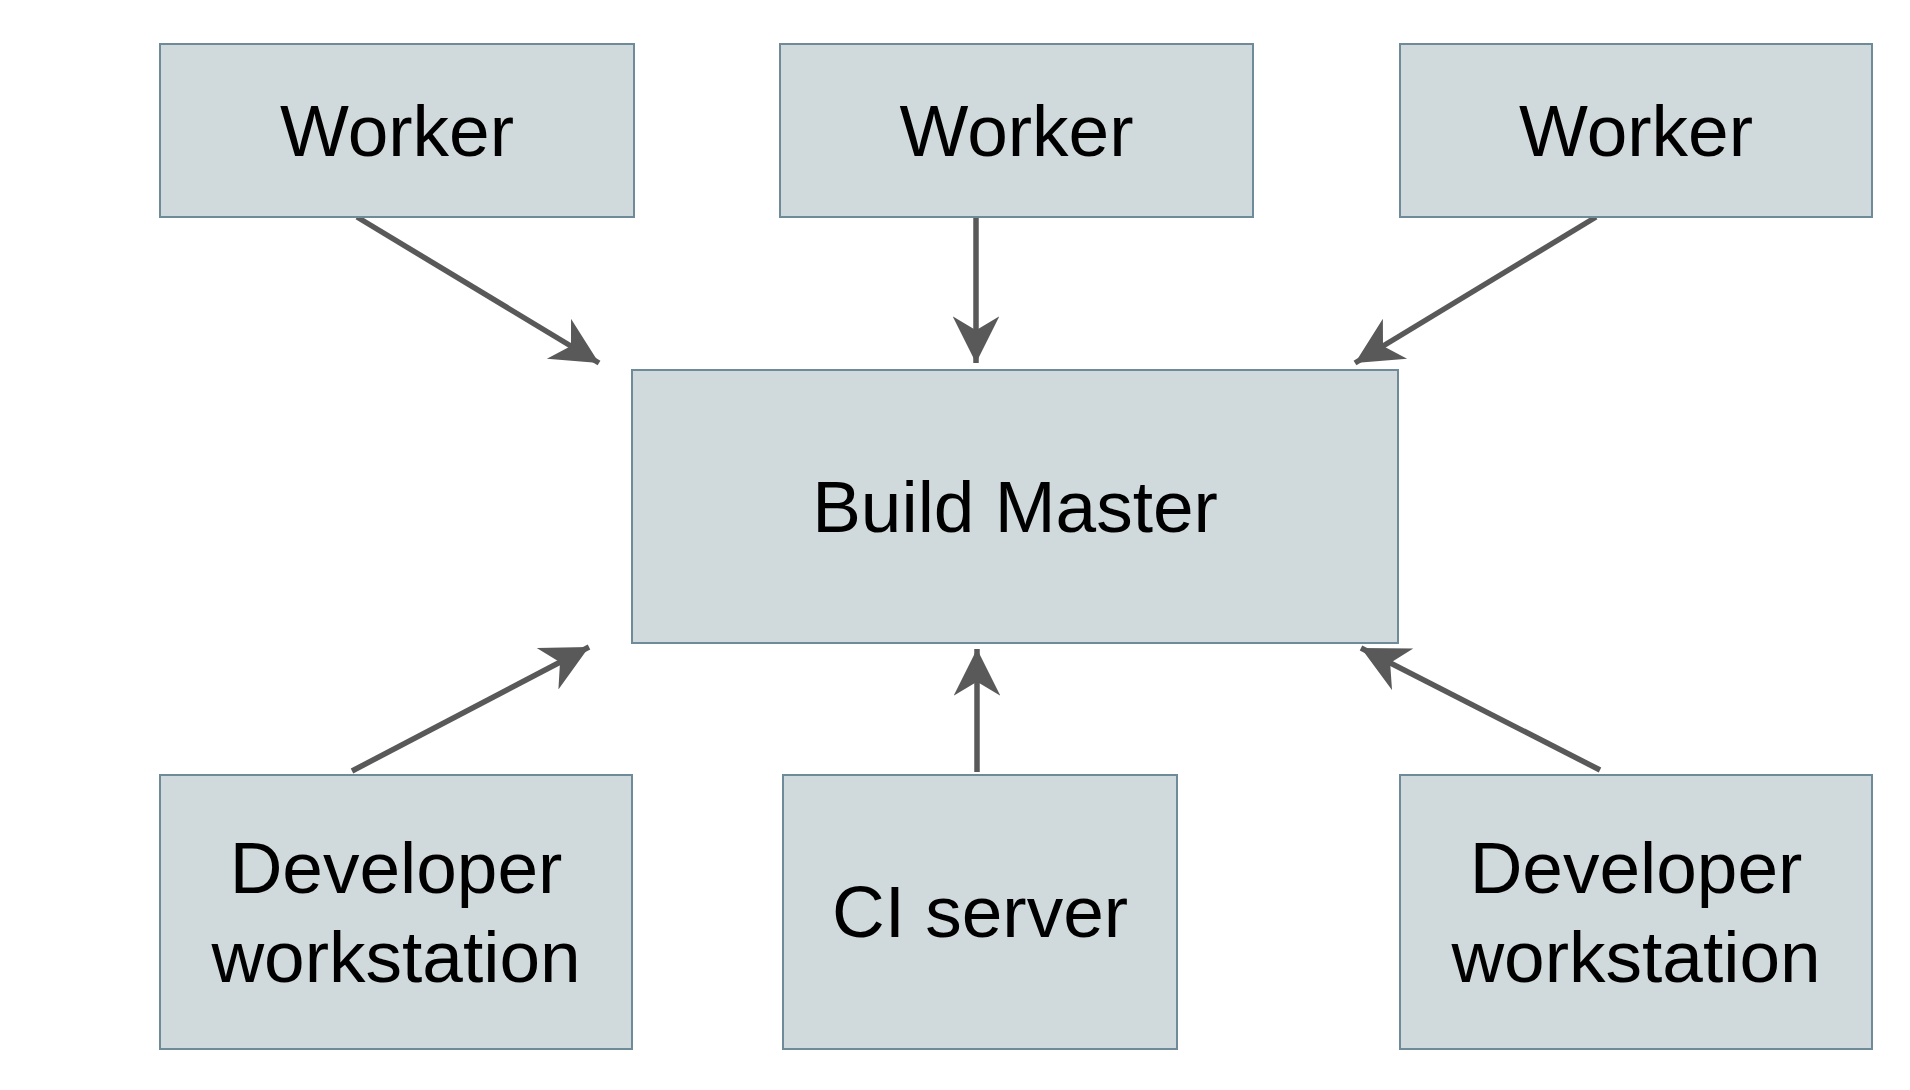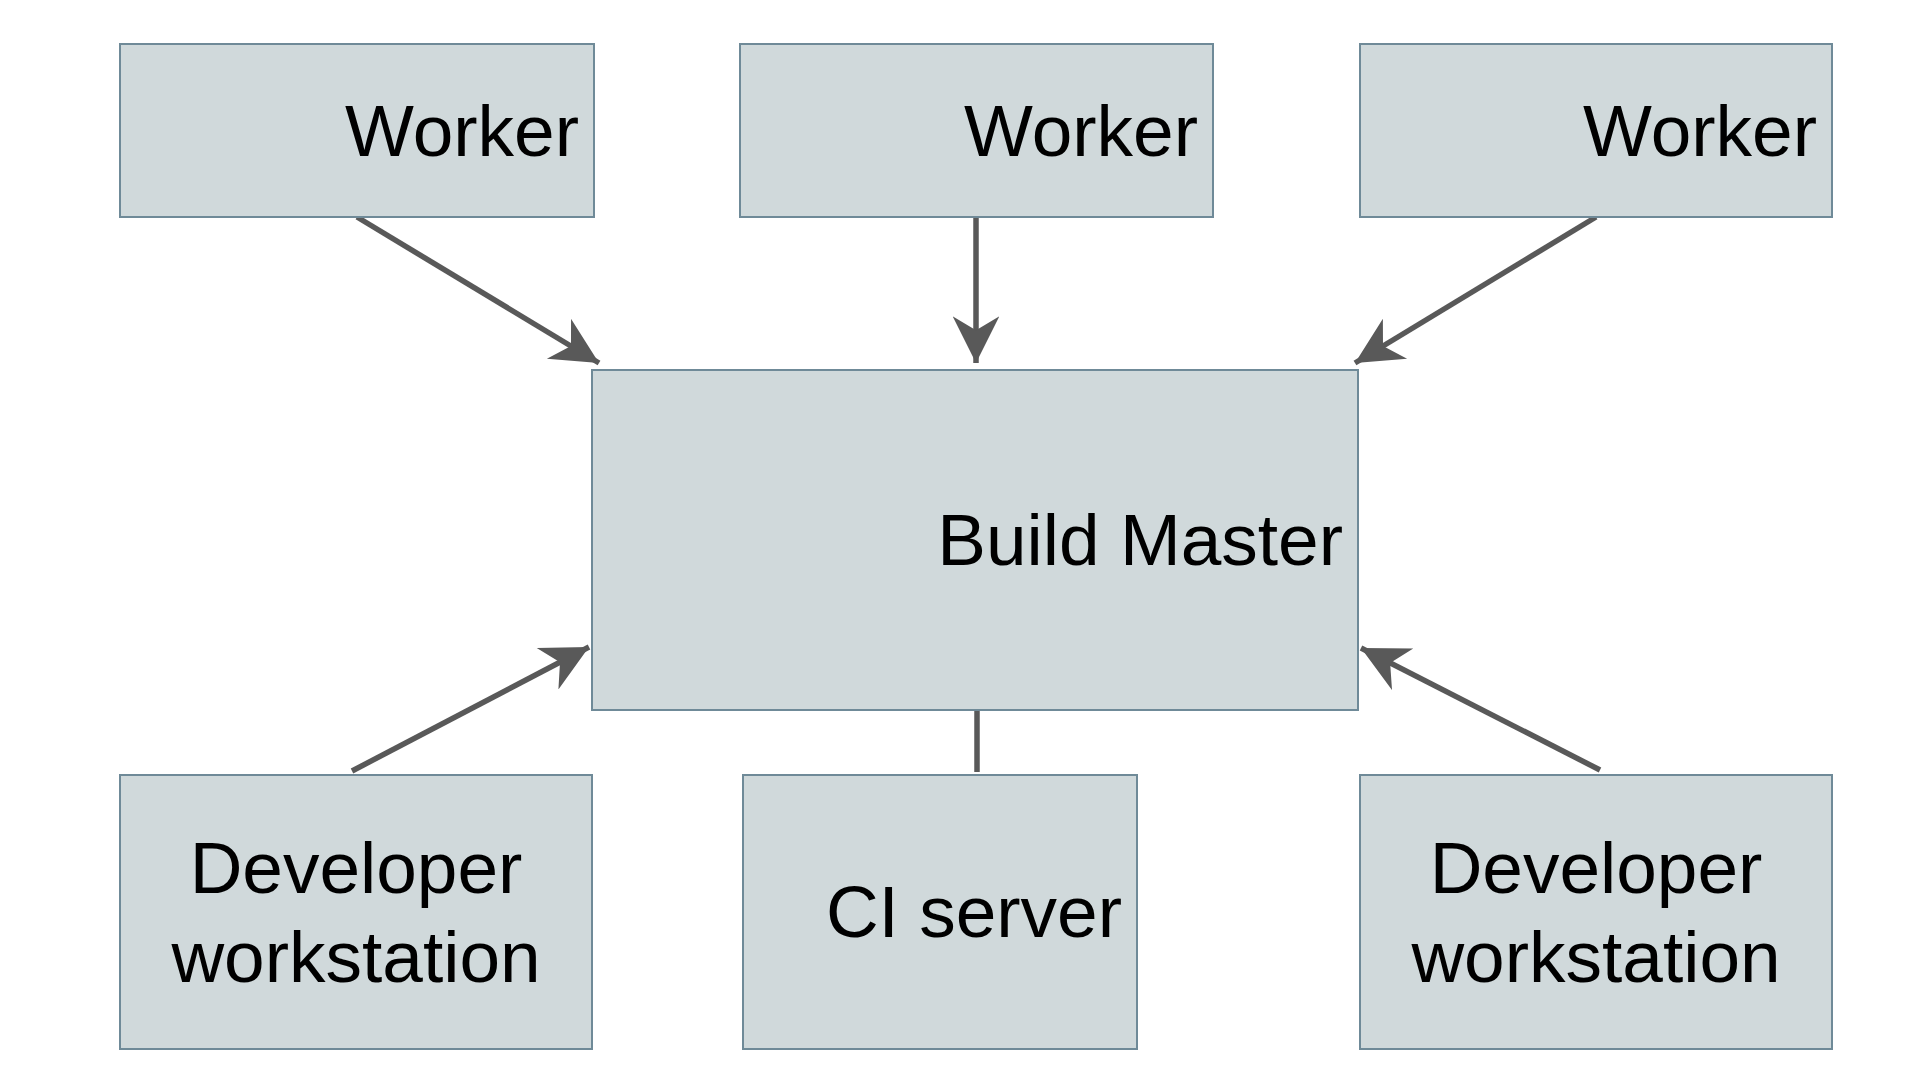--- a/index.html
+++ b/index.html
@@ -30,33 +30,34 @@
   .arrowhead {
     fill: var(--arrow-color, #595959);
   }
   .node {
     position: absolute;
     box-sizing: border-box;
     background: var(--node-fill, #d0d9db);
     border: 2.5px solid var(--node-border, #6f8a98);
     display: flex;
     align-items: center;
-    justify-content: flex-end;
+    justify-content: center;
     text-align: center;
     color: var(--node-text, #000000);
     font-size: 73px;
     line-height: 1.22;
     letter-spacing: 0px;
+    margin-left: 40px;
   }
   .node .label { padding: 0 14px; }
   
   .n-worker-1   { left: 119px;  top: 43px;  width: 476px; height: 175px; }
   .n-worker-2   { left: 739px;  top: 43px;  width: 475px; height: 175px; }
   .n-worker-3   { left: 1359px; top: 43px;  width: 474px; height: 175px; }
-  .n-build-master { left: 591px; top: 369px; width: 768px; height: 342px; }
+  .n-build-master { left: 591px; top: 369px; width: 768px; height: 275px; }
   .n-dev-left   { left: 119px;  top: 774px; width: 474px; height: 276px; }
   .n-ci-server  { left: 742px;  top: 774px; width: 396px; height: 276px; }
   .n-dev-right  { left: 1359px; top: 774px; width: 474px; height: 276px; }
 </style>
 </head>
 <body>
 
 <div class="canvas">
 
   <svg class="edges-layer" width="1910" height="1090" viewBox="0 0 1910 1090" xmlns="http://www.w3.org/2000/svg">

